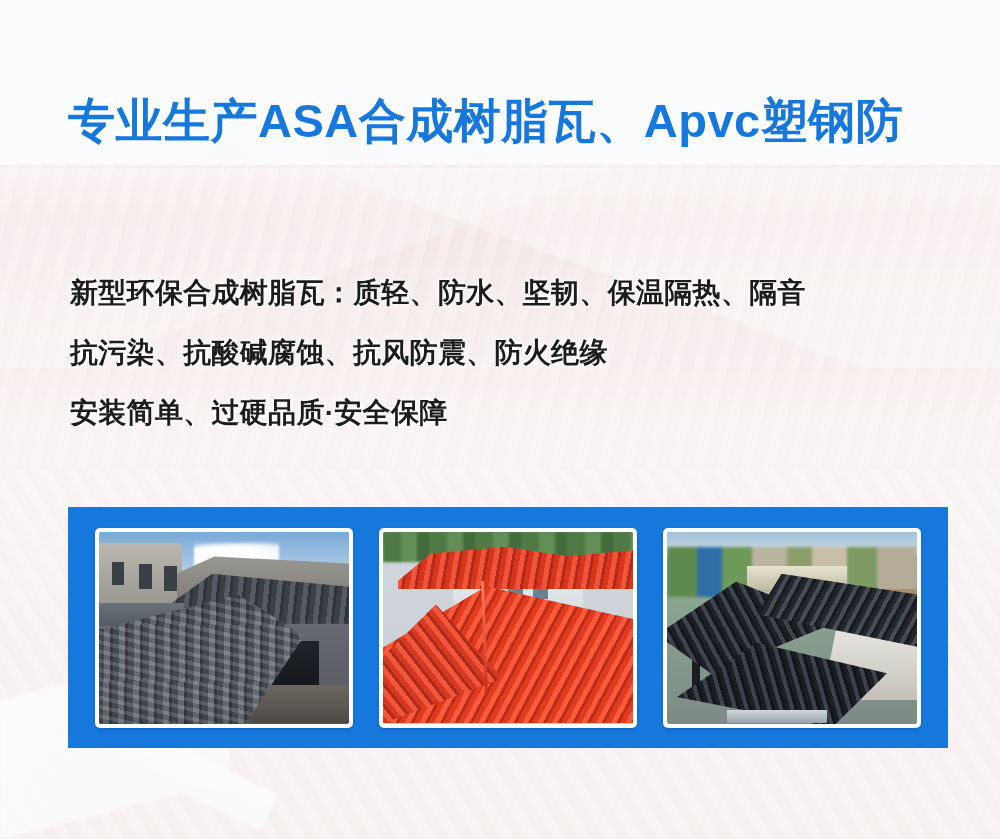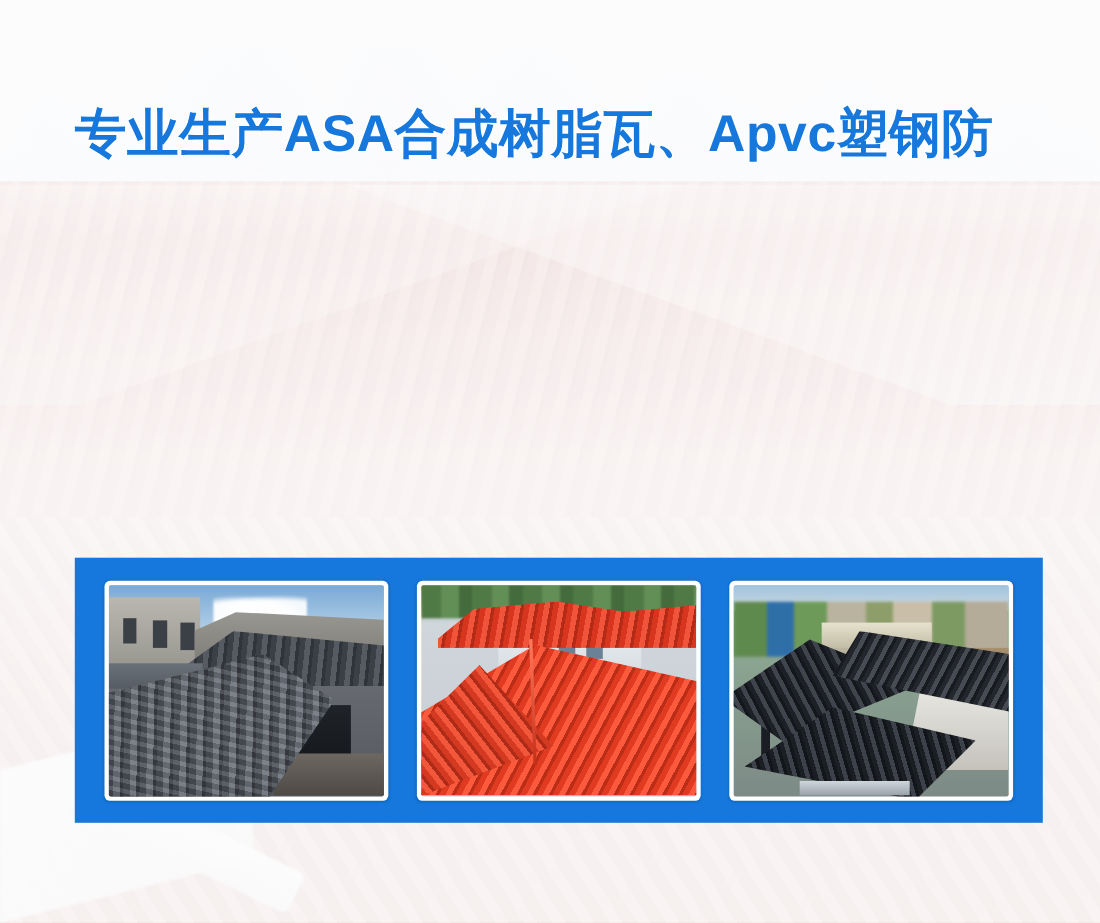--- a/index.html
+++ b/index.html
@@ -301,20 +301,25 @@
     <div class="bg-roof-low-white"></div>
     <div class="bg-roof-low-edge"></div>
     <div class="bg-wash"></div>
     <div class="bg-wash2"></div>
   </div>
 
   <div class="headline">
     <div class="headline-line">专业生产ASA合成树脂瓦、Apvc塑钢防</div>
   </div>
 
+  <div class="subhead">
+    <div class="sub-line">新型环保合成树脂瓦：质轻、防水、坚韧、保温隔热、隔音</div>
+    <div class="sub-line">抗污染、抗酸碱腐蚀、抗风防震、防火绝缘</div>
+    <div class="sub-line">安装简单、过硬品质·安全保障</div>
+  </div>
 
   <div class="photo-panel">
 
     <div class="photo-card">
       <div class="photo-inner ph1">
         <div class="sky"></div>
         <div class="cloud1"></div>
         <div class="bldgL"></div>
         <div class="winL1"></div>
         <div class="winL2"></div>

